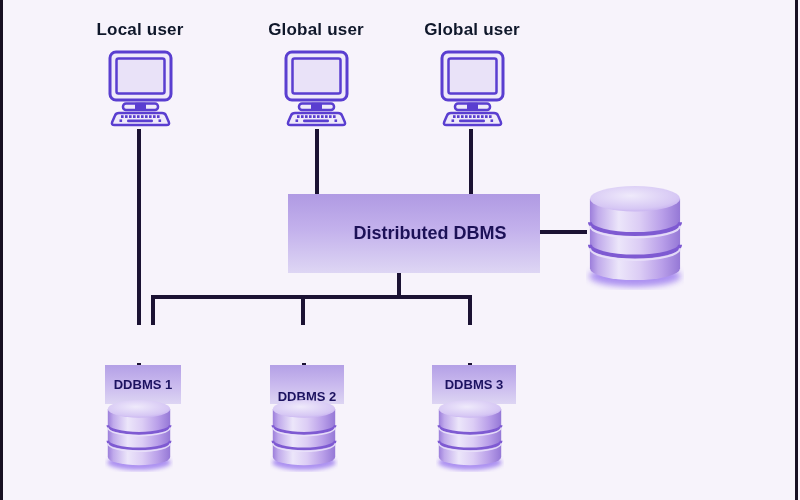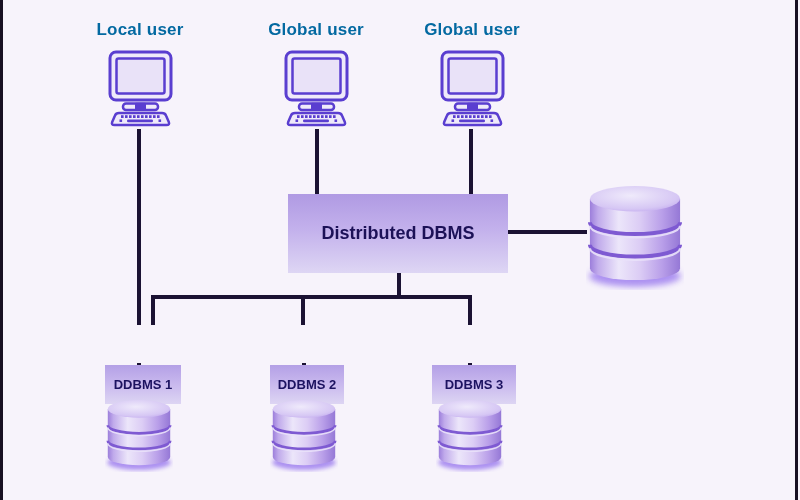--- a/index.html
+++ b/index.html
@@ -13,32 +13,32 @@
   .edge-stripe{position:absolute;top:0;width:3px;height:500px;background:#181022;}
   .edge-left{left:0;}
   .edge-right{left:795px;}
 
   .lbl{
     position:absolute;
     width:160px;
     text-align:center;
     font-weight:bold;
     font-size:17px;
-    color:#0369a1;
+    color:#0f172a;
     letter-spacing:0.2px;
   }
 
   .line{position:absolute;background:#1b1233;}
 
   .central-box{
     position:absolute;
     left:288px;top:194px;width:220px;height:79px;
     background:linear-gradient(to bottom,#b09ae3 0%,#c3b1ec 45%,#ded6f4 100%);
     display:flex;align-items:center;justify-content:center;
-    font-weight:bold;font-size:18px;color:#1c1157;
+    font-weight:bold;font-size:18px;color:#1c1157;padding-left:32px;
   }
   .ddbms-box{
     position:absolute;
     top:324px;height:39px;
     background:linear-gradient(to bottom,#b4a0e6 0%,#c9b9ee 50%,#ddd5f3 100%);
     display:flex;align-items:center;justify-content:center;
     font-weight:bold;font-size:13px;color:#1c1260;margin-top:41px;
   }
   .icon-wrap{position:absolute;line-height:0;}
 </style>
@@ -139,21 +139,21 @@
   <div class="line" style="left:302px;top:363px;width:4px;height:36px;"></div>
   <div class="line" style="left:468px;top:363px;width:4px;height:36px;"></div>
 
   <div class="central-box">
     <span>Distributed DBMS</span>
   </div>
 
   <div class="ddbms-box" style="left:105px;width:76px;">
     <span>DDBMS 1</span>
   </div>
-  <div class="ddbms-box" style="left:270px;width:74px;">
+  <div class="ddbms-box" style="left:270px;width:74px;align-items:flex-end;">
     <span>DDBMS 2</span>
   </div>
   <div class="ddbms-box" style="left:432px;width:84px;text-align:right;">
     <span>DDBMS 3</span>
   </div>
 
   <div class="icon-wrap" style="left:586px;top:180px;">
     <svg width="98" height="110">
         <use href="#db-cyl"></use>
       </svg>

